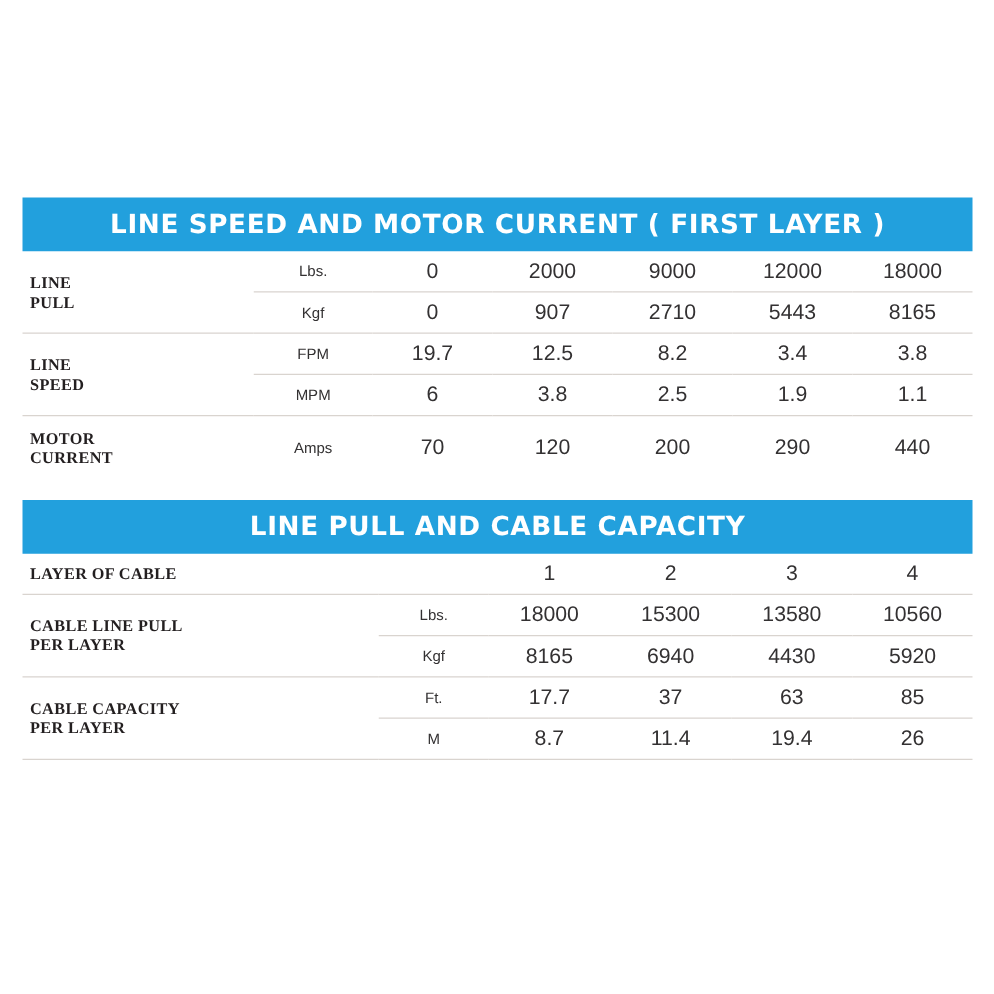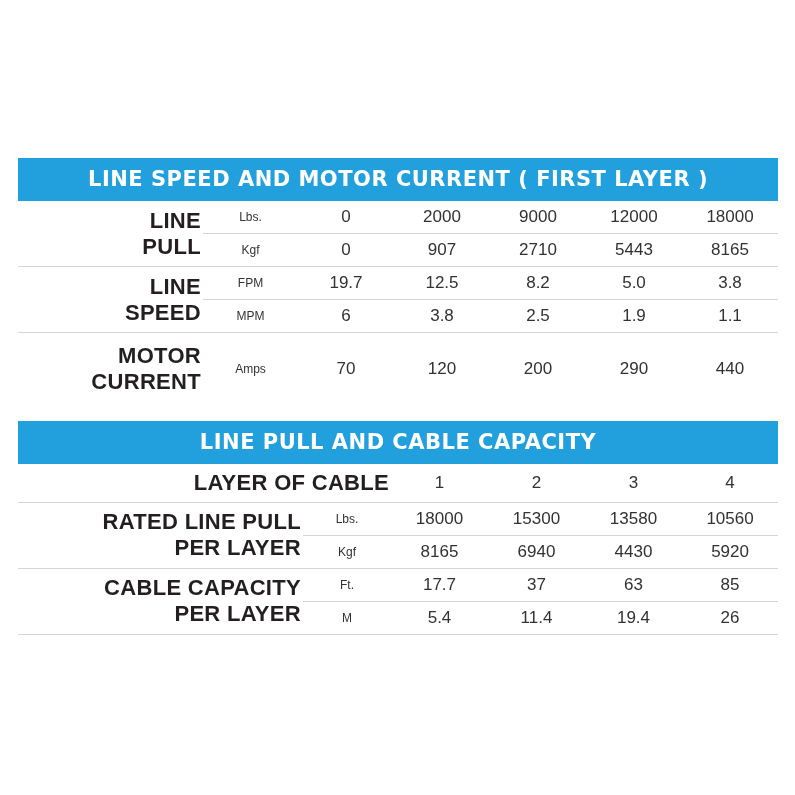--- a/index.html
+++ b/index.html
@@ -40,27 +40,27 @@
     border-bottom: 1px solid #d9d4cf;
   }
   td {
     font-size: 17px;
     color: #333132;
     text-align: center;
     padding: 6px 2px;
     font-family: "Liberation Sans", sans-serif;
   }
   td.label {
-    text-align: right;
+    text-align: left;
     font-weight: bold;
-    font-size: 22px;
+    font-size: 13px;
     color: #231f20;
     padding-left: 6px;
     letter-spacing: 0.3px;
-    font-family: Liberation Sans, sans-serif;
+    font-family: Liberation Serif, serif;
     line-height: 1.18;
   }
   td.unit {
     font-size: 12px;
     color: #333132;
   }
   .tbl1 col.c0 { width: 185px; }
   .tbl1 col.c1 { width: 95px; }
   .tbl1 col.c2 { width: 96px; }
   .tbl1 col.c3 { width: 96px; }
@@ -117,21 +117,21 @@
         <td>8165</td>
       </tr>
 
       <tr class="rowline">
         <td class="label label-two-line" rowspan="2">LINE
 SPEED</td>
         <td class="unit">FPM</td>
         <td>19.7</td>
         <td>12.5</td>
         <td>8.2</td>
-        <td>5.0</td>
+        <td>3.4</td>
         <td>3.8</td>
       </tr>
       <tr class="rowline">
         <td class="unit">MPM</td>
         <td>6</td>
         <td>3.8</td>
         <td>2.5</td>
         <td>1.9</td>
         <td>1.1</td>
       </tr>
@@ -167,21 +167,21 @@
 
       <tr class="rowline">
         <td class="label" colspan="2">LAYER OF CABLE</td>
         <td>1</td>
         <td>2</td>
         <td>3</td>
         <td>4</td>
       </tr>
 
       <tr class="rowline">
-        <td class="label label-two-line" rowspan="2">RATED LINE PULL
+        <td class="label label-two-line" rowspan="2">CABLE LINE PULL
 PER LAYER</td>
         <td class="unit">Lbs.</td>
         <td>18000</td>
         <td>15300</td>
         <td>13580</td>
         <td>10560</td>
       </tr>
       <tr class="rowline">
         <td class="unit">Kgf</td>
         <td>8165</td>
@@ -194,21 +194,21 @@
         <td class="label label-two-line" rowspan="2">CABLE CAPACITY
 PER LAYER</td>
         <td class="unit">Ft.</td>
         <td>17.7</td>
         <td>37</td>
         <td>63</td>
         <td>85</td>
       </tr>
       <tr class="rowline">
         <td class="unit">M</td>
-        <td>5.4</td>
+        <td>8.7</td>
         <td>11.4</td>
         <td>19.4</td>
         <td>26</td>
       </tr>
     </tbody>
   </table>
 
 </div>
 
 </body></html>

